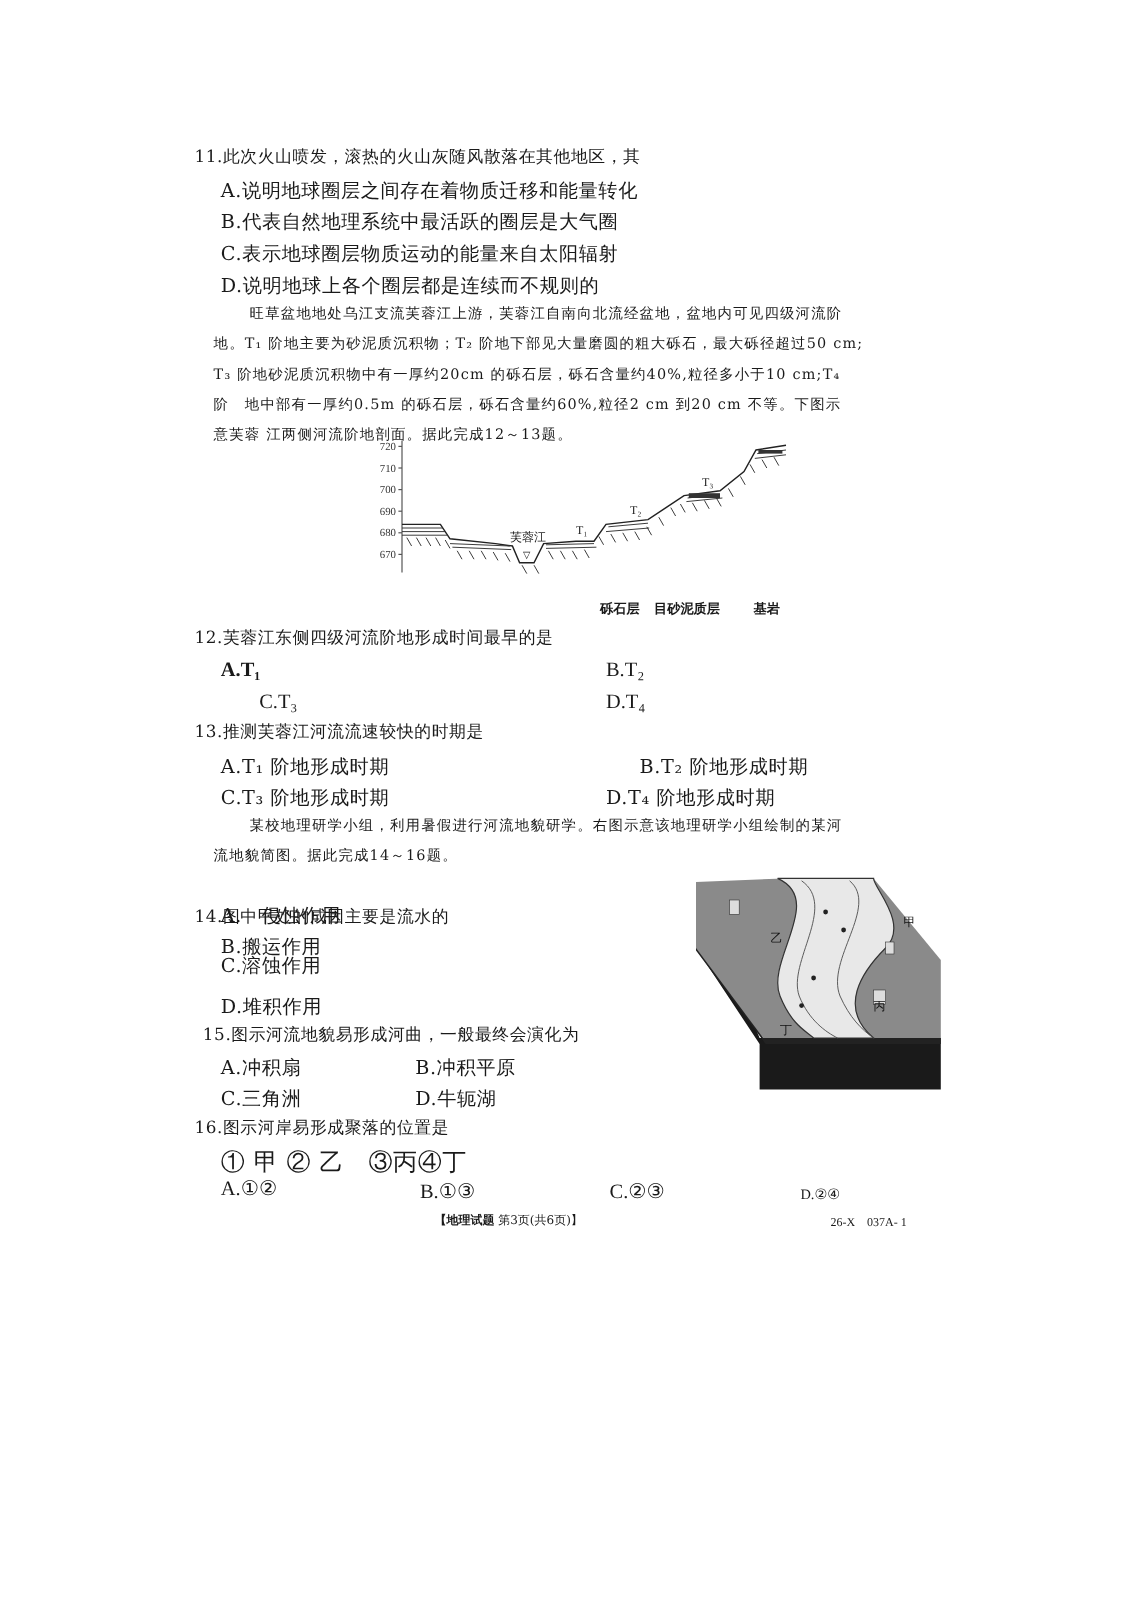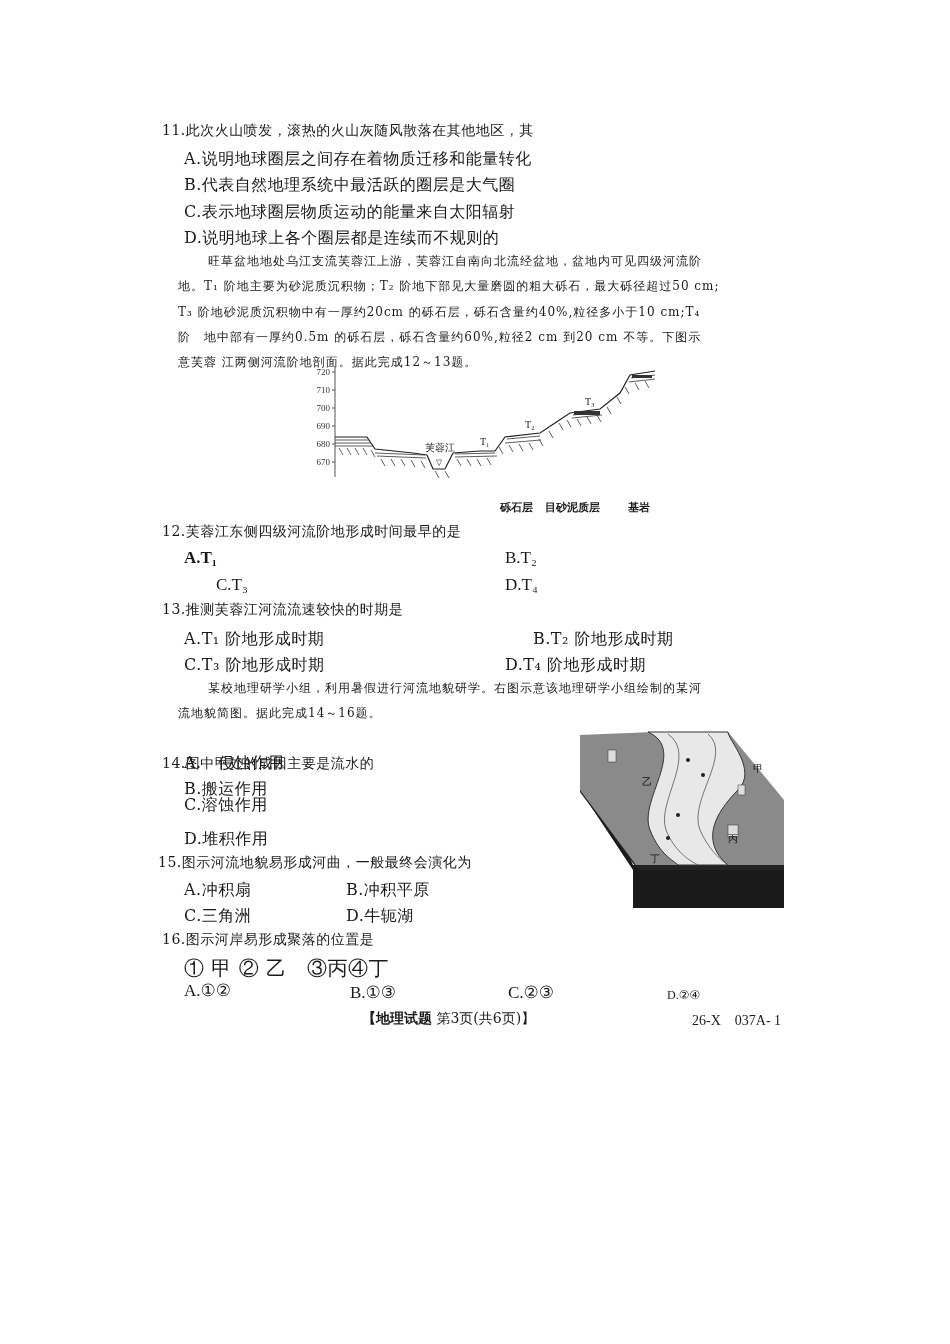--- a/index.html
+++ b/index.html
@@ -4,21 +4,21 @@
 <style>
   html, body { margin: 0; padding: 0; background: #ffffff; }
   body { width: 950px; height: 1344px; position: relative; overflow: hidden;
          font-family: "DejaVu Serif", "Liberation Serif", serif; color: #1a1a1a; }
   .abs { position: absolute; white-space: nowrap; }
   .q { font-size: 14px; letter-spacing: 0.5px; }
   .opt { font-size: 16px; letter-spacing: 0.5px; }
   .big { font-size: 17px; font-family: "Liberation Serif", serif; }
   .para { font-size: 12px; letter-spacing: 1px; padding-left: 16px; }
   .legend { font-size: 11px; font-weight: bold; font-family: "Liberation Sans", sans-serif; }
-  .footer { font-size: 14px; }
+  .footer { font-size: 10px; }
   .footer b { font-weight: bold; }
   .small { font-size: 12px; font-family: "Liberation Serif", serif; }
   svg text { font-family: "Liberation Serif", serif; }
 </style>
 </head>
 <body>
 
 <div class="abs q" style="left:162px;top:122px;">11.此次火山喷发，滚热的火山灰随风散落在其他地区，其</div>
 <div class="abs opt" style="left:184px;top:149px;">A.说明地球圈层之间存在着物质迁移和能量转化</div>
 <div class="abs opt" style="left:184px;top:175px;">B.代表自然地理系统中最活跃的圈层是大气圈</div>
@@ -105,21 +105,21 @@
 
 <div class="abs para" style="left:192px;top:680px;">某校地理研学小组，利用暑假进行河流地貌研学。右图示意该地理研学小组绘制的某河</div>
 <div class="abs para" style="left:162px;top:705px;">流地貌简图。据此完成14～16题。</div>
 
 <div class="abs q" style="left:162px;top:730px;margin-top:25px;">14.图中甲处的成因主要是流水的</div>
 <div class="abs opt" style="left:184px;top:753px;">A.　侵蚀作用</div>
 <div class="abs opt" style="left:184px;top:779px;">B.搬运作用</div>
 <div class="abs opt" style="left:184px;top:795px;">C.溶蚀作用</div>
 <div class="abs opt" style="left:184px;top:829px;">D.堆积作用</div>
 
-<div class="abs q" style="left:158px;top:854px;text-align:right;">15.图示河流地貌易形成河曲，一般最终会演化为</div>
+<div class="abs q" style="left:169px;top:854px;text-align:right;">15.图示河流地貌易形成河曲，一般最终会演化为</div>
 <div class="abs opt" style="left:184px;top:880px;">A.冲积扇</div>
 <div class="abs opt" style="left:346px;top:880px;">B.冲积平原</div>
 <div class="abs opt" style="left:184px;top:906px;">C.三角洲</div>
 <div class="abs opt" style="left:346px;top:906px;">D.牛轭湖</div>
 
 <div class="abs" style="left:578px;top:730px;width:208px;height:180px;">
   <svg width="208" height="180" viewBox="0 0 208 180">
 
     <polygon points="2,5 2,60 55,140 55,178 206,178 206,135 55,135" fill="#1a1a1a"></polygon>
     <polygon points="2,5 2,62 60,140 206,140 206,135 58,135" fill="#222"></polygon>

